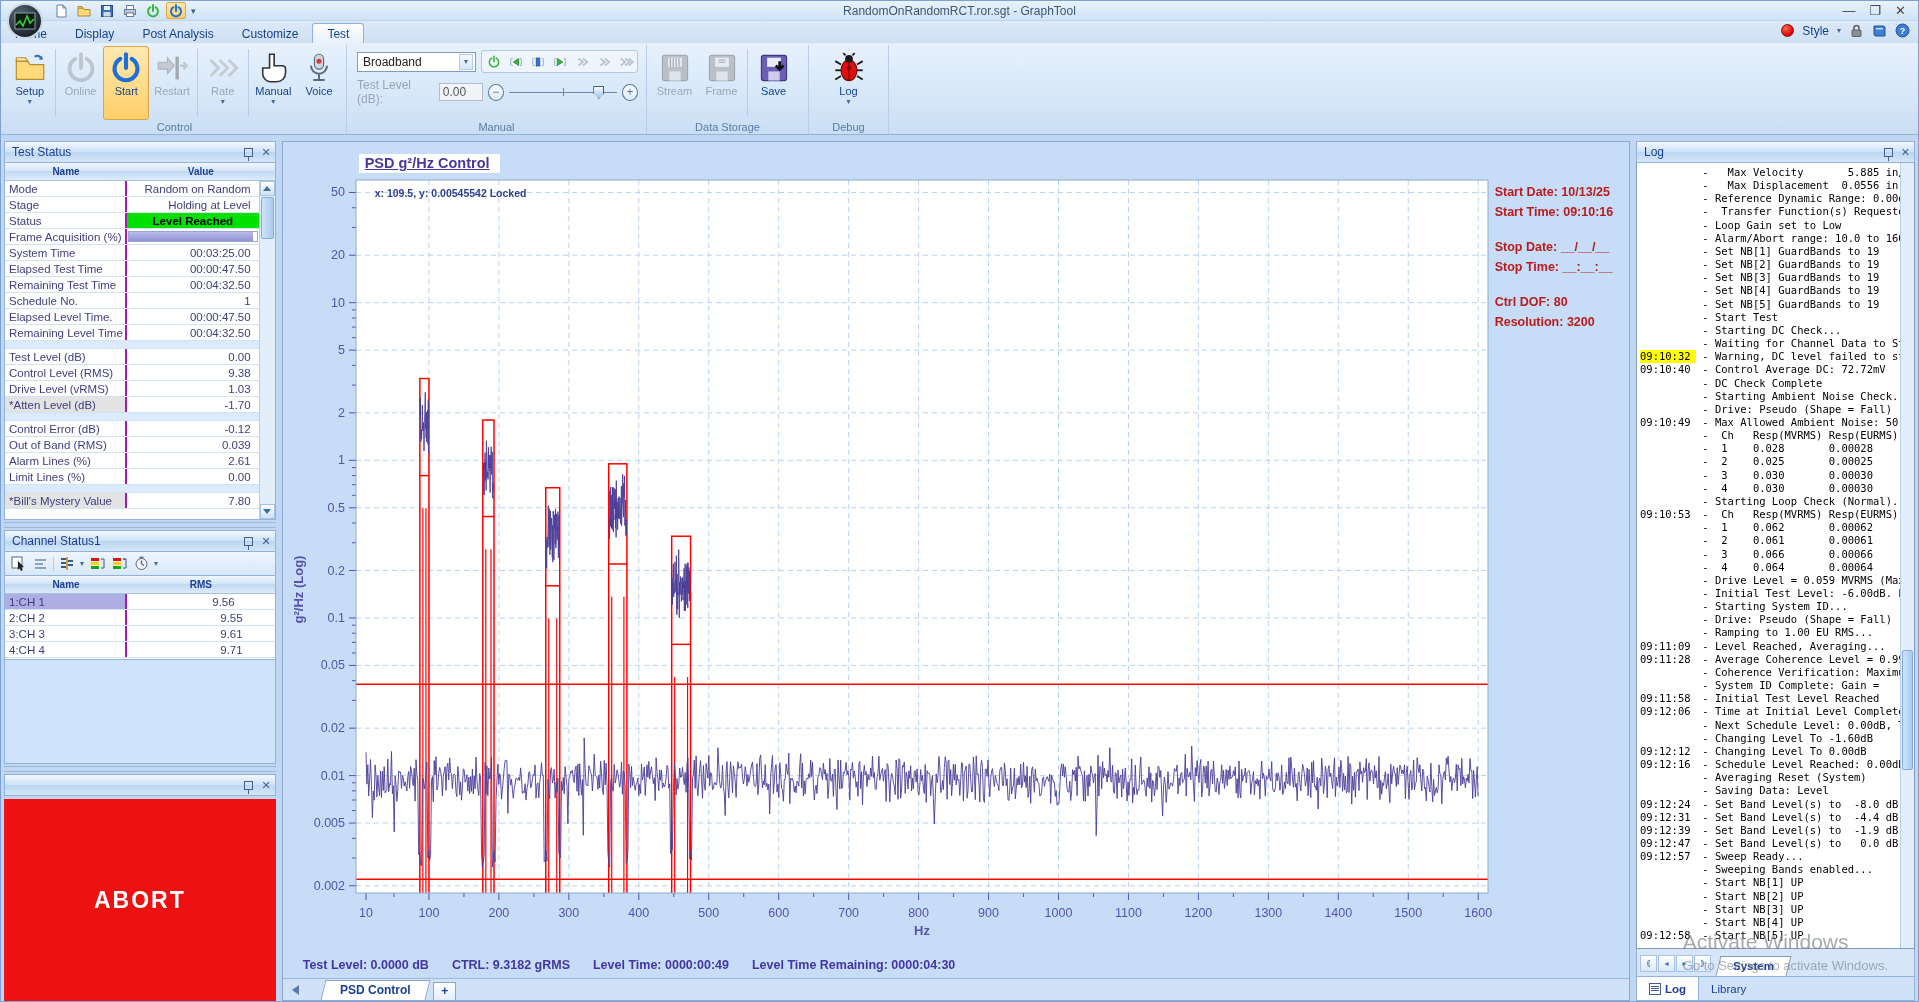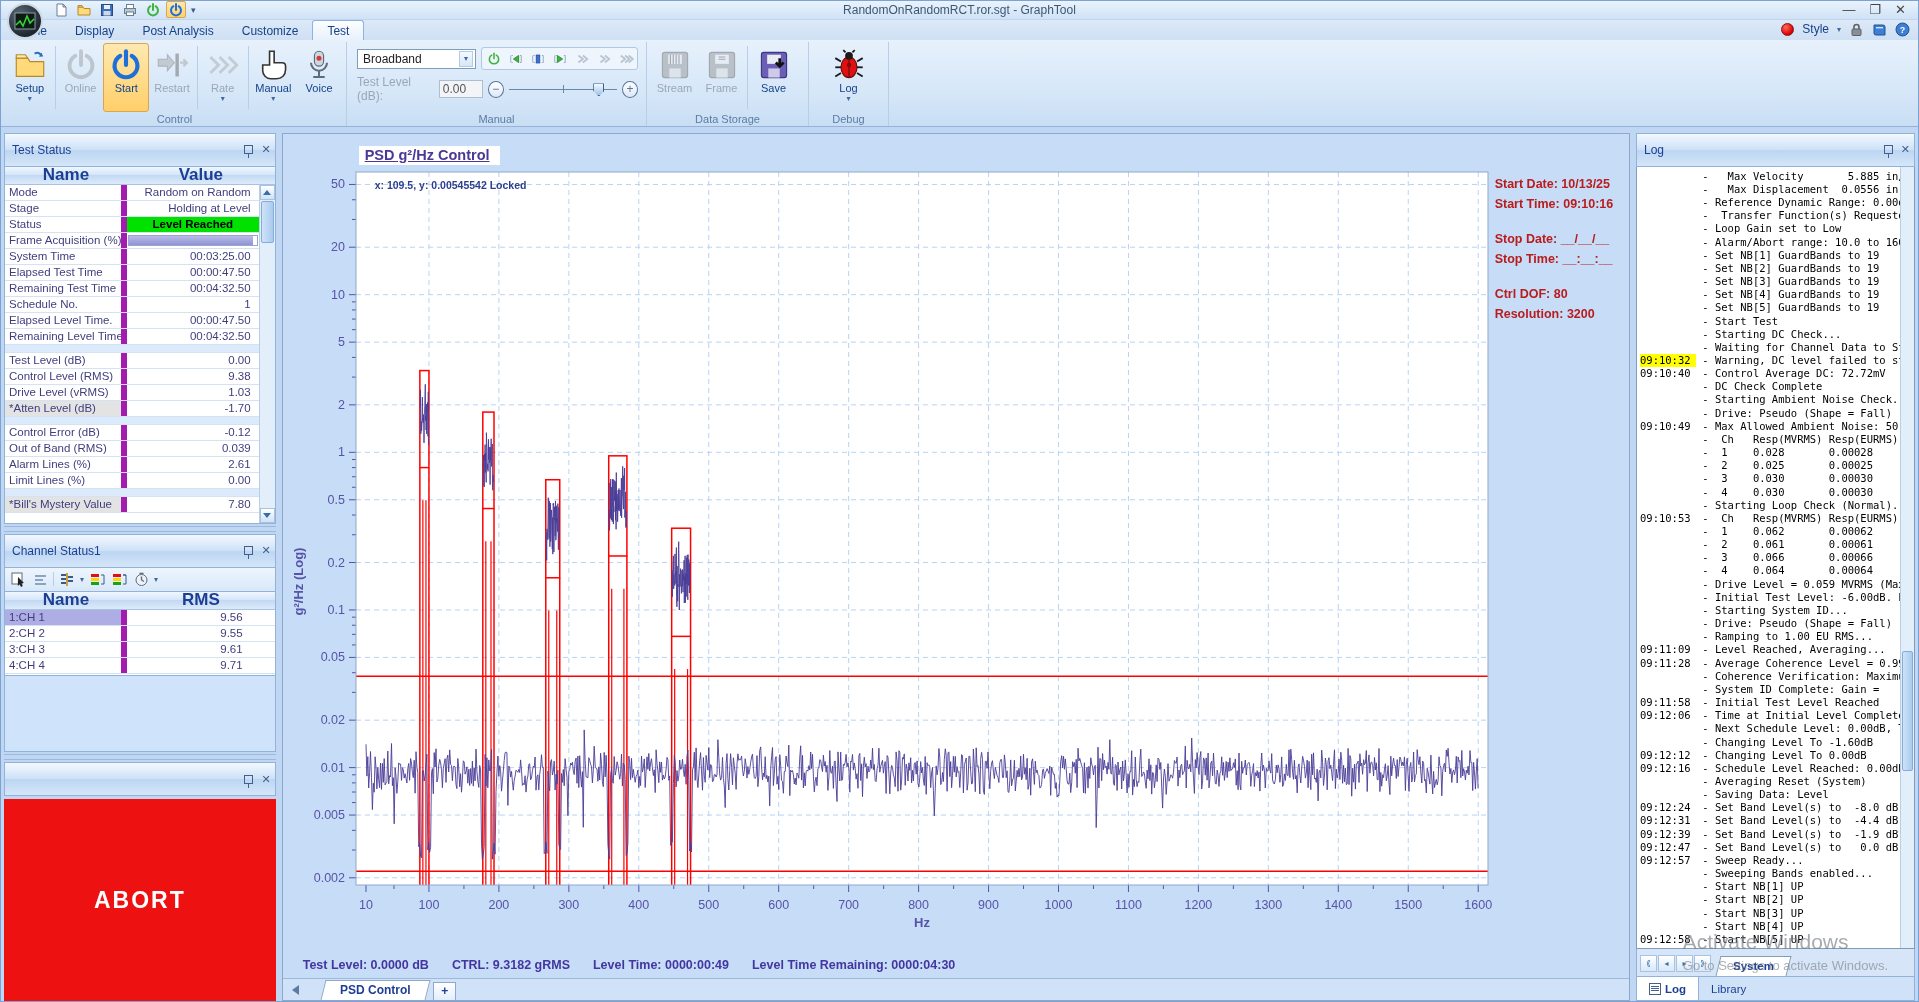--- a/index.html
+++ b/index.html
@@ -58,34 +58,34 @@
   .slider .track { position:absolute; left:0; right:0; top:8px; height:1px; background:#6c86a5; }
   .slider .midtick { position:absolute; left:50%; top:4px; width:1px; height:8px; background:#6c86a5; }
   .slider .thumb { position:absolute; left:78%; top:2px; width:11px; height:13px; background:linear-gradient(#f4f9ff,#9fc2e8); border:1px solid #3c5f85; clip-path:polygon(0 0,100% 0,100% 58%,50% 100%,0 58%); }
 
   
   .main { flex:1; display:flex; gap:6px; padding:6px 3px 0 3px; background:#bfd7f2; }
   .dock-left { width:272px; display:flex; flex-direction:column; position:relative; }
   .chart-panel { width:1350px; position:relative; background:#c6dcf7; border:1px solid #8fa7cc; }
   .dock-right { width:279px; display:flex; flex-direction:column; }
 
-  .phdr { height:34px; background:linear-gradient(#f2f8ff,#cfe2f7 48%,#bcd6f2 52%,#d5e6f9); border:1px solid #93b2d9; display:flex; align-items:center; padding:0 4px 0 7px; color:#1c3f94; font-size:12px; }
+  .phdr { height:22px; background:linear-gradient(#f2f8ff,#cfe2f7 48%,#bcd6f2 52%,#d5e6f9); border:1px solid #93b2d9; display:flex; align-items:center; padding:0 4px 0 7px; color:#1c3f94; font-size:12px; }
   .phdr .sp { flex:1; }
   .pin { width:9px; height:9px; border:1px solid #44608a; position:relative; margin-right:8px; }
   .pin::after { content:""; position:absolute; left:3px; top:8px; width:1px; height:4px; background:#44608a; }
   .xicon { color:#44608a; font-size:11px; line-height:11px; }
 
   
   .tbl { background:#fff; border:1px solid #93b2d9; border-top:none; position:relative; }
   .thead { display:flex; height:18px; background:linear-gradient(#f0f7ff,#d2e4f8 50%,#c3d9f3 50%,#dcebfb); border-bottom:1px solid #a8c3e2; color:#1c3f94; font-weight:600; }
-  .thead div { display:flex; align-items:center; justify-content:center; font-size:17px; }
+  .thead div { display:flex; align-items:center; justify-content:center; font-size:10px; }
   .trow { display:flex; height:16px; border-bottom:1px solid #d4e2f4; }
   .trow.sep { height:8px; background:#dcebfb; }
   .tcell { font-size:11.5px; color:#3f3e7d; display:flex; align-items:center; overflow:hidden; white-space:nowrap; }
-  .tcell.name { width:122px; padding-left:4px; border-right:6px solid #a21caf; }
+  .tcell.name { width:122px; padding-left:4px; border-right:2px solid #a21caf; }
   .tcell.name.shaded { background:#e3e3e3; }
   .tcell.val { flex:1; justify-content:flex-end; padding-right:8px; }
   .status-pill { background:#00e100; color:#000; width:100%; height:100%; display:flex; align-items:center; justify-content:center; font-size:11.5px; font-weight:600; }
   .progress { width:100%; height:11px; border:1px solid #9aa7c8; background:#fff; }
   .progress .fill { height:100%; background:linear-gradient(#b9bce8,#8f93d6); }
 
   
   .vscroll { position:absolute; right:0; top:18px; bottom:0; width:16px; background:#e3eefb; border-left:1px solid #b9cfe9; display:flex; flex-direction:column; }
   .varrow { height:15px; display:flex; align-items:center; justify-content:center; background:linear-gradient(#ffffff,#cfe2f6); border:1px solid #a8c3e2; }
   .varrow .tri-up { width:0; height:0; border-left:4px solid transparent; border-right:4px solid transparent; border-bottom:5px solid #3a6ea5; }
@@ -650,21 +650,21 @@
         <span class="tcar">▾</span>
       </div>
       <div class="tbl" style="height:84px">
         <div class="thead">
           <div style="width:122px">Name</div>
           <div style="flex:1">RMS</div>
         </div>
         <div id="cs-rows">
             <div class="trow">
               <div class="tcell name row-sel">1:CH 1</div>
-              <div class="tcell val" style="padding-right: 32px;">9.56</div>
+              <div class="tcell val" style="padding-right: 40px;">9.56</div>
             </div>
             <div class="trow">
               <div class="tcell name">2:CH 2</div>
               <div class="tcell val" style="padding-right: 32px;">9.55</div>
             </div>
             <div class="trow">
               <div class="tcell name">3:CH 3</div>
               <div class="tcell val" style="padding-right: 32px;">9.61</div>
             </div>
             <div class="trow">

